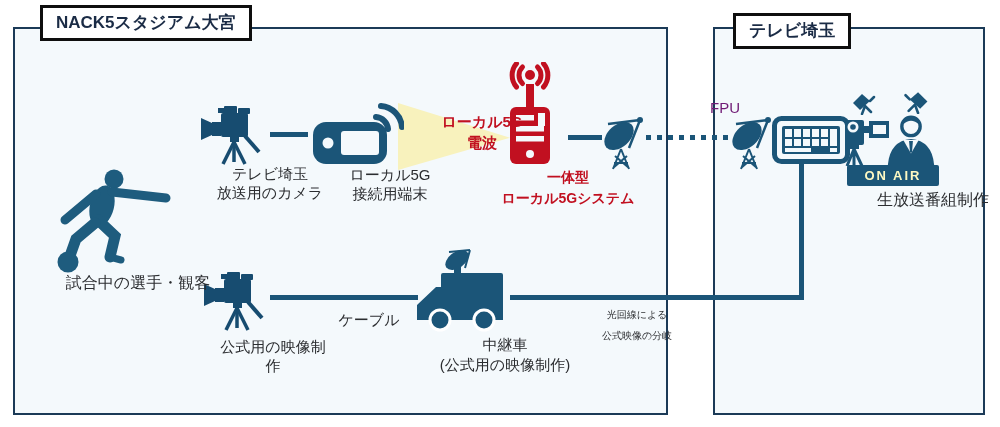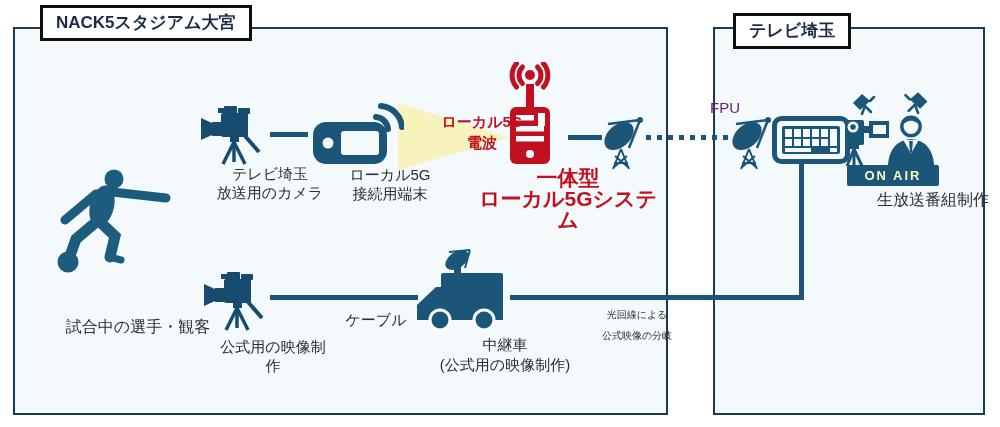--- a/index.html
+++ b/index.html
@@ -115,21 +115,21 @@
       <path d="M45.5,1.5 A18,18 0 0 1 45.5,25" stroke-width="5" fill="none" stroke-linecap="round"></path>
       <rect x="28" y="22" width="8" height="26" stroke="none"></rect>
       <rect x="12" y="45" width="40" height="57" rx="6" stroke="none"></rect>
       <rect x="18" y="53" width="18" height="5.5" fill="#f4f9fc" stroke="none"></rect>
       <rect x="40" y="51" width="7" height="13" fill="#f4f9fc" stroke="none"></rect>
       <rect x="18" y="64" width="28" height="5.5" fill="#f4f9fc" stroke="none"></rect>
       <rect x="18" y="74" width="28" height="5.5" fill="#f4f9fc" stroke="none"></rect>
       <circle cx="32" cy="92" r="4" fill="#f4f9fc" stroke="none"></circle>
     </g>
   </svg>
-  <div class="lbl red" style="left:437px;top:167px;width:186px;font-size:21px;line-height:21px;">一体型
+  <div class="lbl red" style="left:437px;top:167px;width:186px;font-size:14px;line-height:21px;">一体型
 ローカル5Gシステム</div>
 
   <svg class="icon" style="left:601px;top:111px;" width="44" height="60" viewBox="0 0 44 60">
     <g fill="#1b5578" stroke="#1b5578">
       <ellipse cx="18" cy="25" rx="17" ry="11" transform="rotate(-42 18 25)" stroke="none"></ellipse>
       <path d="M7,13 L39,9 M28,37 L39,9" stroke-width="2.5" fill="none"></path>
       <circle cx="39" cy="9" r="3" stroke="none"></circle>
       <path d="M12,58 L20,38 M28,58 L20,38 M13,52 L27,52 M12,57 L26,45 M28,57 L14,45" stroke-width="2" fill="none"></path>
     </g>
   </svg>
@@ -211,35 +211,35 @@
       <rect x="18" y="10" width="6" height="5" stroke="none"></rect>
       <rect x="30" y="39" width="9" height="5" stroke="none"></rect>
       <path d="M34,44 L23,66" stroke-width="3.5" fill="none"></path>
       <path d="M34,44 L34,64" stroke-width="3.5" fill="none"></path>
       <path d="M34,44 L45,66" stroke-width="3.5" fill="none"></path>
       <path d="M45,38 L59,54" stroke-width="4" fill="none"></path>
     </g>
   </svg>
   <div class="lbl" style="left:177px;top:337px;width:116px;">公式用の映像制作</div>
 
-  <div class="lbl" style="left:306px;top:310px;width:64px;">ケーブル</div>
+  <div class="lbl" style="left:299px;top:310px;width:64px;">ケーブル</div>
 
   <svg class="icon" style="left:410px;top:248px;" width="104" height="88" viewBox="0 0 104 88">
     <g fill="#1b5578" stroke="#1b5578">
       <ellipse cx="47" cy="12" rx="13" ry="8" transform="rotate(-35 47 12)" stroke="none"></ellipse>
       <path d="M39,4 L60,2 M55,20 L60,2" stroke-width="2" fill="none"></path>
       <rect x="44" y="17" width="7" height="11" stroke="none"></rect>
       <path d="M7,72 L7,57 L26,39 L31,39 L31,27 Q31,25 33,25 L91,25 Q93,25 93,27 L93,72 Z" stroke="none"></path>
       <circle cx="30" cy="72" r="11.5" fill="#ffffff" stroke="none"></circle>
       <circle cx="74" cy="72" r="11.5" fill="#ffffff" stroke="none"></circle>
       <circle cx="30" cy="72" r="8.5" stroke="none"></circle>
       <circle cx="74" cy="72" r="8.5" stroke="none"></circle>
     </g>
   </svg>
   <div class="lbl" style="left:383px;top:335px;width:168px;line-height:20px;">中継車
 (公式用の映像制作)</div>
 
   <div class="lbl" style="left:523px;top:304px;width:152px;font-size:10px;line-height:21px;">光回線による
 公式映像の分岐</div>
 
-  <div class="lbl" style="left:14px;top:273px;width:172px;font-size:16px;margin-top:44px;">試合中の選手・観客</div>
+  <div class="lbl" style="left:14px;top:273px;width:172px;font-size:16px;">試合中の選手・観客</div>
 
 </div>
 
 </body></html>

